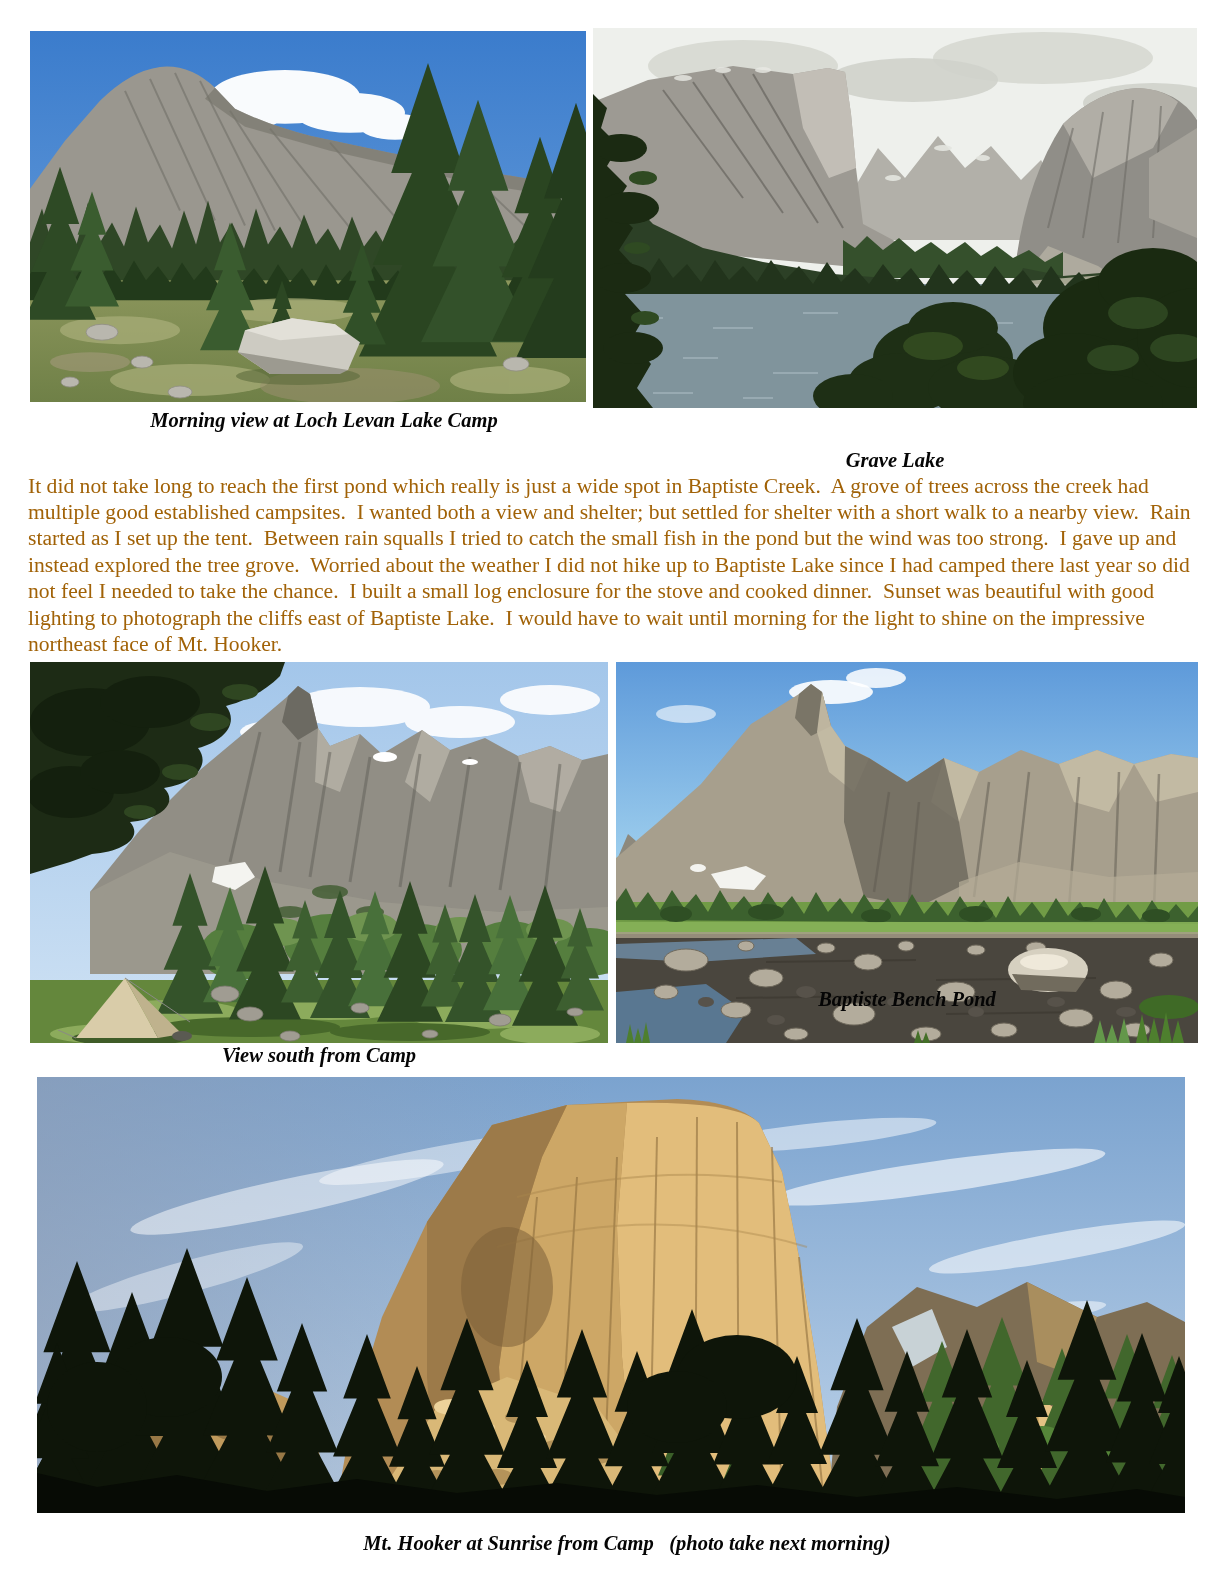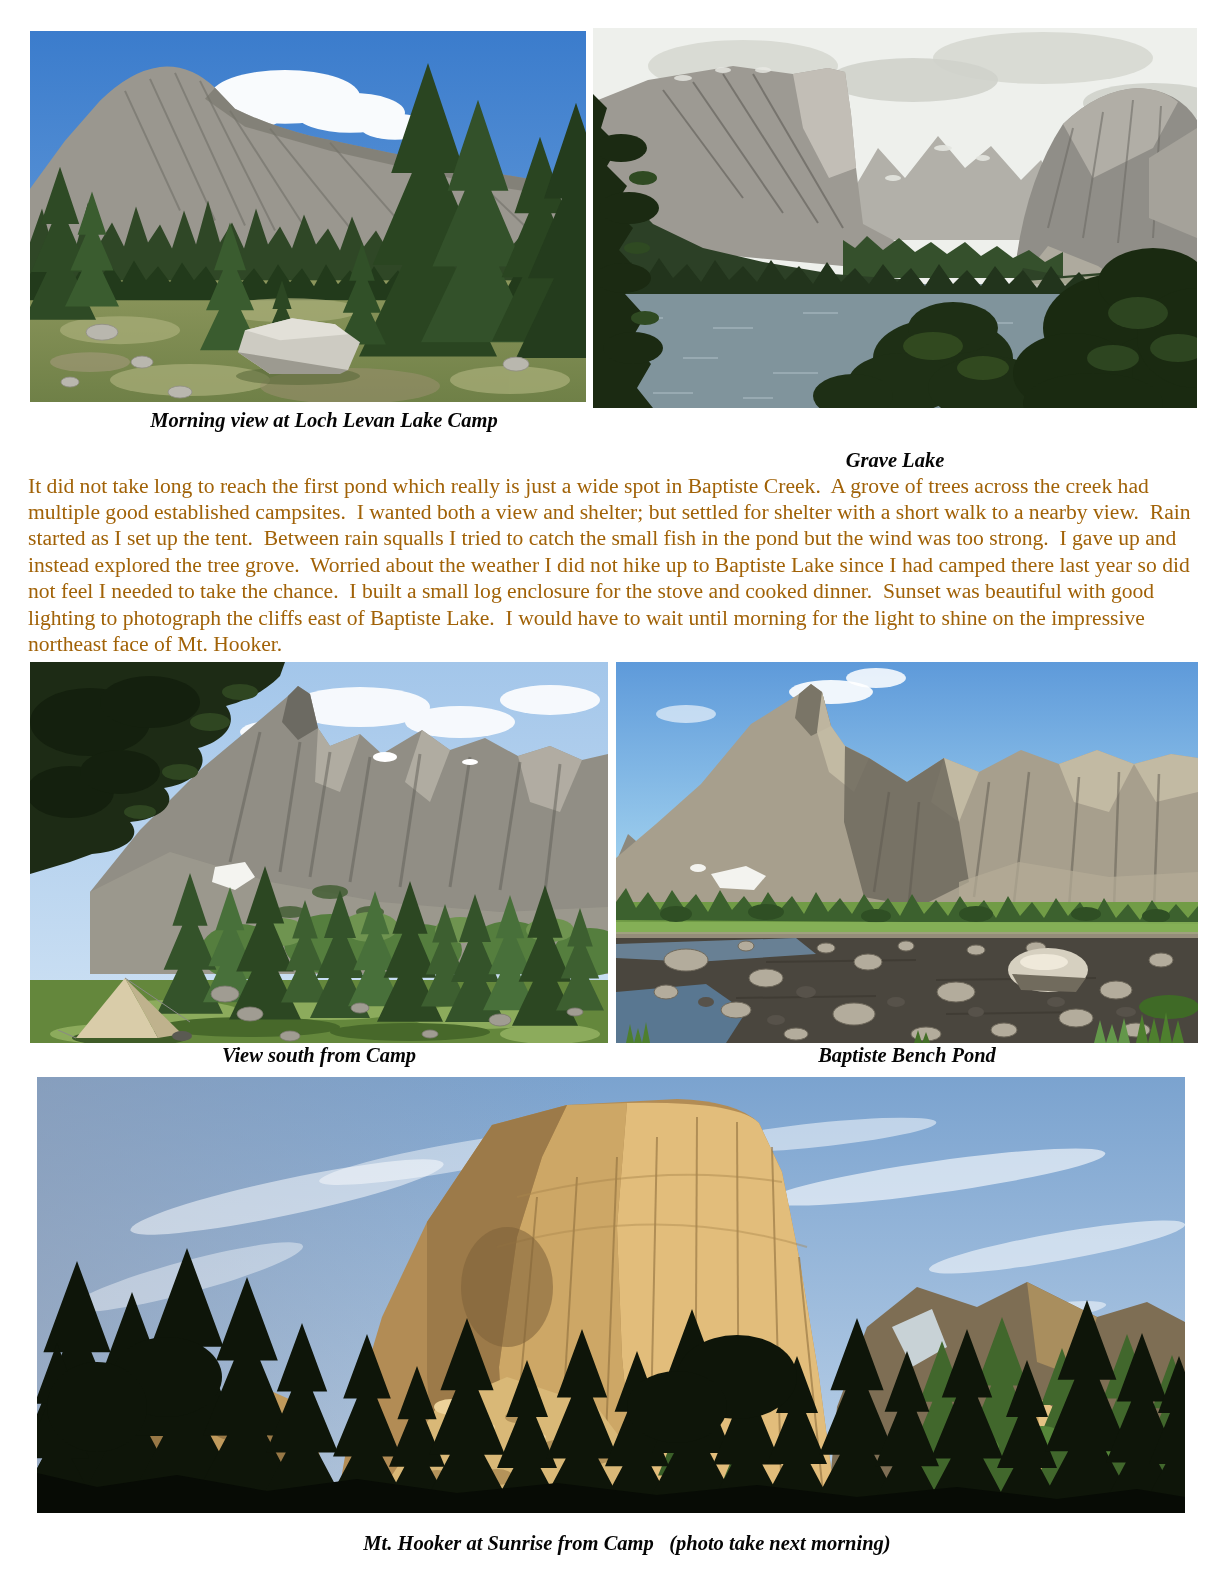--- a/index.html
+++ b/index.html
@@ -9,21 +9,21 @@
   figure svg{display:block;width:100%;height:100%;}
   .caption{position:absolute;text-align:center;font-weight:bold;font-style:italic;font-size:20.5px;white-space:pre-wrap;color:#050505;}
   .body-text{position:absolute;left:28px;top:451px;width:1170px;font-size:21.6px;line-height:26.4px;white-space:pre-wrap;color:#a16207;}
   .f1{left:30px;top:31px;width:556px;height:371px;}
   .f2{left:593px;top:28px;width:604px;height:380px;}
   .c1{left:46px;top:409px;width:556px;text-align:center;}
   .c2{left:593px;top:409px;width:604px;margin-top:40px;}
   .f3{left:30px;top:662px;width:578px;height:381px;}
   .f4{left:616px;top:662px;width:582px;height:381px;}
   .c3{left:30px;top:1044px;width:578px;}
-  .c4{left:616px;top:1044px;width:582px;}
+  .c4{left:616px;top:988px;width:582px;}
   .f5{left:37px;top:1077px;width:1148px;height:436px;}
   .c5{left:0px;top:1532px;width:1224px;padding-left:15px;}
 </style>
 </head>
 <body>
 
 <div class="page">
 
   <figure class="f1">
     <svg viewBox="0 0 556 372" preserveAspectRatio="none">

